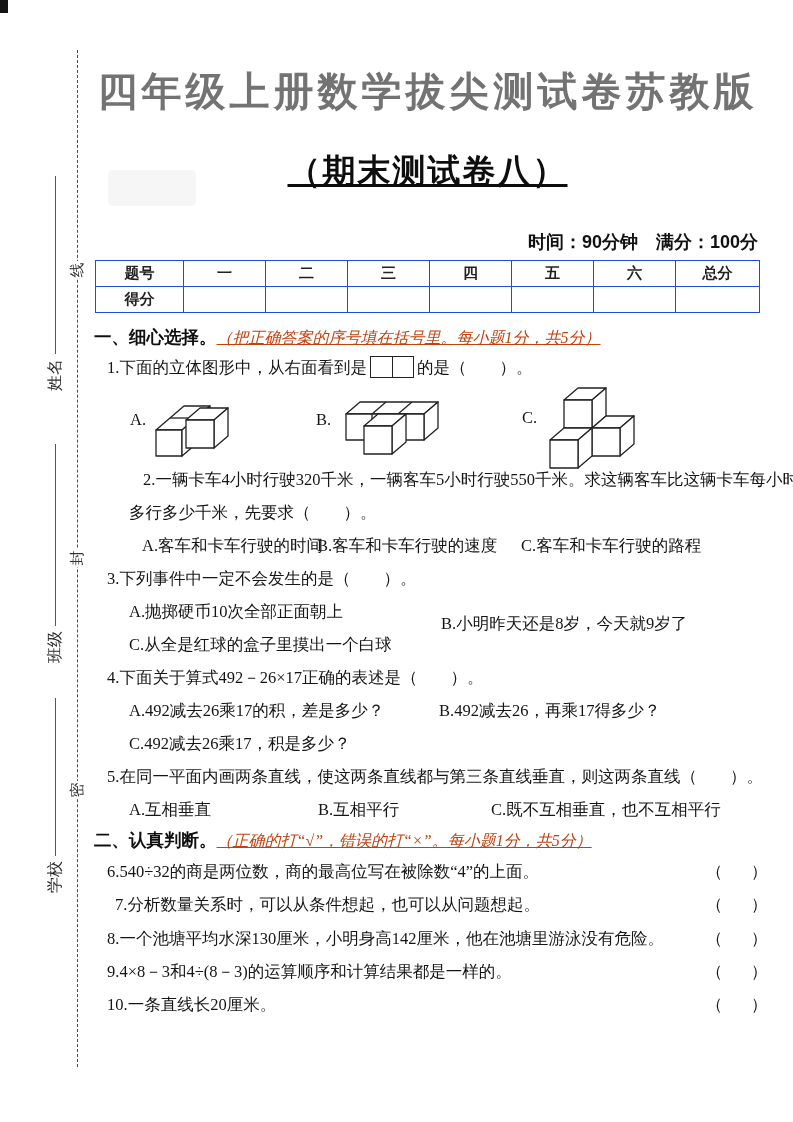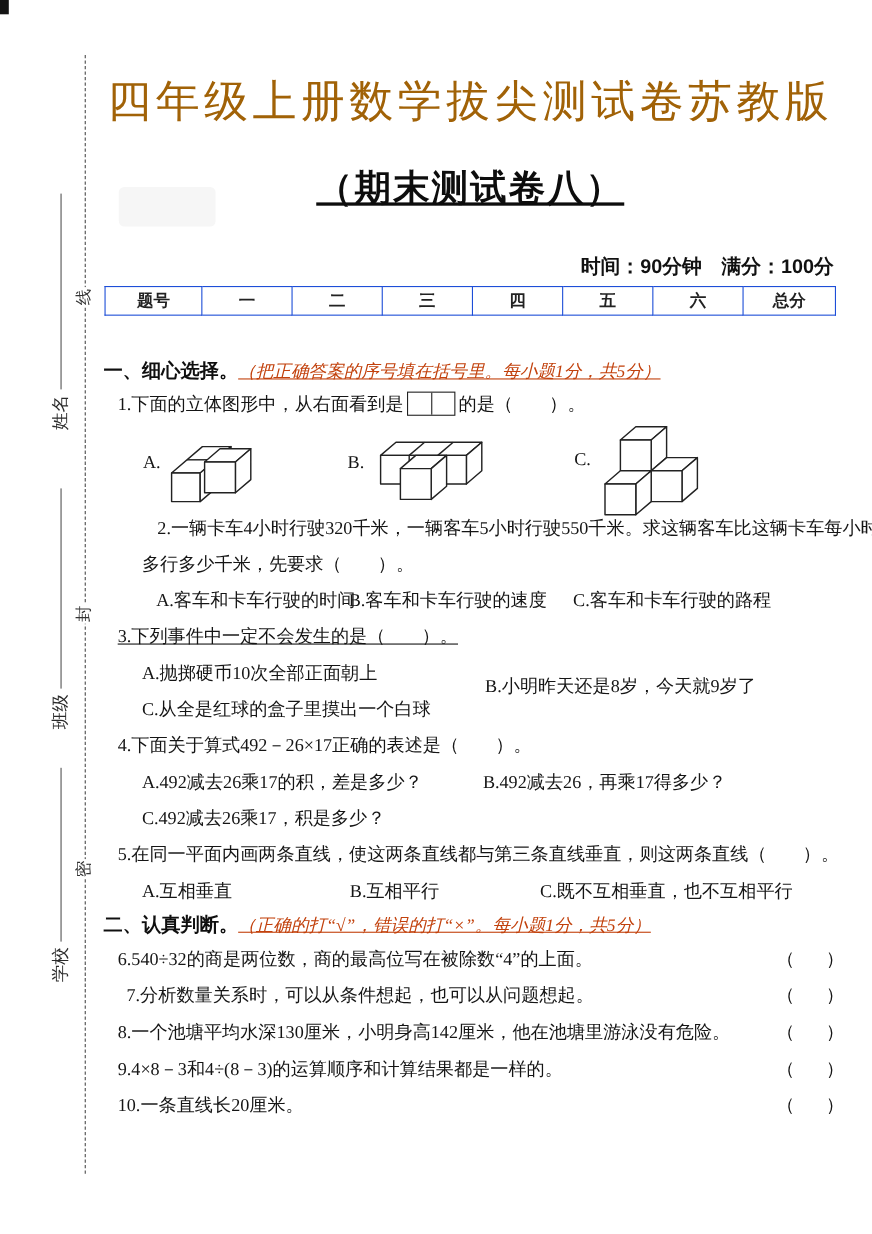--- a/index.html
+++ b/index.html
@@ -19,22 +19,22 @@
   }
   
   .vfield{
     display:flex;align-items:center;gap:5px;height:20px;
     transform:rotate(-90deg);font-size:16px;color:#2a2a2a;
   }
   .vfield .wline{display:inline-block;height:1px;border-bottom:1.2px solid #555;}
   
   .paper-title{
     left:95px;top:64px;width:665px;text-align:center;
-    font-family:"Liberation Sans", sans-serif;font-weight:400;
-    font-size:40px;letter-spacing:4px;color:#a16207;
+    font-family:"Liberation Sans", sans-serif;font-weight:700;
+    font-size:40px;letter-spacing:4px;color:#737373;
   }
   .paper-subtitle{
     left:95px;top:149px;width:665px;text-align:center;
     font-family:"Liberation Sans", sans-serif;font-weight:700;
     font-size:33px;letter-spacing:2px;color:#0d0d0d;text-decoration:underline;
   }
   .watermark{left:108px;top:170px;width:88px;height:36px;background:#f6f6f6;border-radius:5px;}
   .exam-meta{
     left:398px;top:230px;width:360px;text-align:right;
     font-family:"Liberation Sans", sans-serif;font-weight:700;font-size:18px;color:#111;
@@ -106,20 +106,30 @@
       <tr>
     <td>题号</td>
     <td>一</td>
     <td>二</td>
     <td>三</td>
     <td>四</td>
     <td>五</td>
     <td>六</td>
     <td>总分</td>
   </tr>
+  <tr>
+    <td>得分</td>
+    <td></td>
+    <td></td>
+    <td></td>
+    <td></td>
+    <td></td>
+    <td></td>
+    <td></td>
+  </tr>
 </tbody>
   </table>
 
 <div class="abs nowrap" style="left:94px;top:325px;">
   <span class="sec-title">一、细心选择。</span><span class="sec-note">（把正确答案的序号填在括号里。每小题1分，共5分）</span>
 </div>
 
 <div class="abs qline nowrap" style="left:107px;top:356px;">
   <span>1.下面的立体图形中，从右面看到是</span><span class="q1box"><i></i></span><span>的是（　　）。</span>
 </div>
@@ -161,21 +171,21 @@
   <polygon points="32,54 46,42 46,70 32,82"></polygon>
   <polygon points="4,54 32,54 32,82 4,82"></polygon>
 </svg>
 
 <div class="abs qline nowrap" style="left:103px;top:469px;margin-left:40px;">2.一辆卡车4小时行驶320千米，一辆客车5小时行驶550千米。求这辆客车比这辆卡车每小时</div>
 <div class="abs qline nowrap" style="left:129px;top:502px;">多行多少千米，先要求（　　）。</div>
 <span class="abs optline nowrap" style="left:142px;top:535px;">A.客车和卡车行驶的时间</span>
 <span class="abs optline nowrap" style="left:317px;top:535px;">B.客车和卡车行驶的速度</span>
 <span class="abs optline nowrap" style="left:521px;top:535px;">C.客车和卡车行驶的路程</span>
 
-<div class="abs qline nowrap" style="left:107px;top:568px;text-decoration:underline;">3.下列事件中一定不会发生的是（　　）。</div>
+<div class="abs qline nowrap" style="left:107px;top:568px;">3.下列事件中一定不会发生的是（　　）。</div>
 <span class="abs optline nowrap" style="left:129px;top:601px;">A.抛掷硬币10次全部正面朝上</span>
 <span class="abs optline nowrap" style="left:441px;top:601px;margin-top:12px;">B.小明昨天还是8岁，今天就9岁了</span>
 <span class="abs optline nowrap" style="left:129px;top:634px;">C.从全是红球的盒子里摸出一个白球</span>
 
 <div class="abs qline nowrap" style="left:107px;top:667px;">4.下面关于算式492－26×17正确的表述是（　　）。</div>
 <span class="abs optline nowrap" style="left:129px;top:700px;">A.492减去26乘17的积，差是多少？</span>
 <span class="abs optline nowrap" style="left:439px;top:700px;">B.492减去26，再乘17得多少？</span>
 <span class="abs optline nowrap" style="left:129px;top:733px;">C.492减去26乘17，积是多少？</span>
 
 <div class="abs qline nowrap" style="left:107px;top:766px;">5.在同一平面内画两条直线，使这两条直线都与第三条直线垂直，则这两条直线（　　）。</div>

